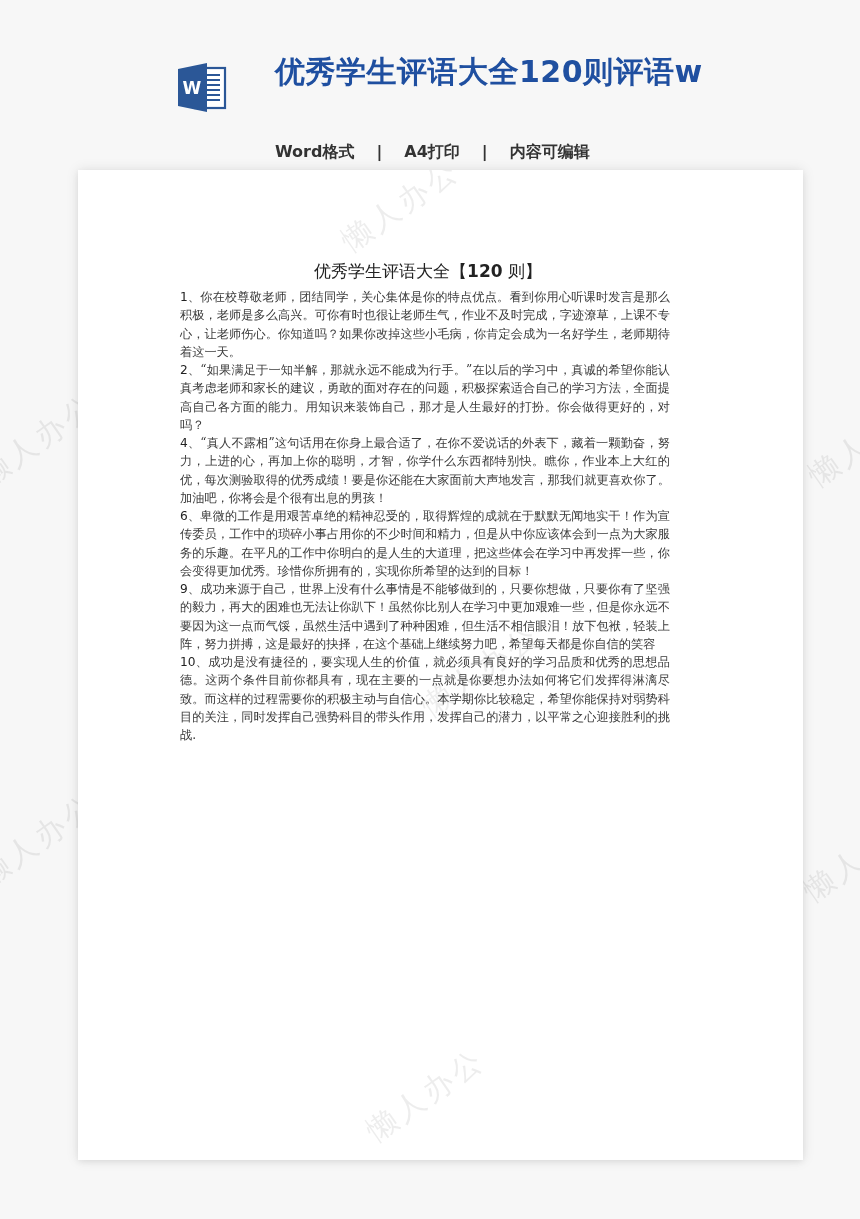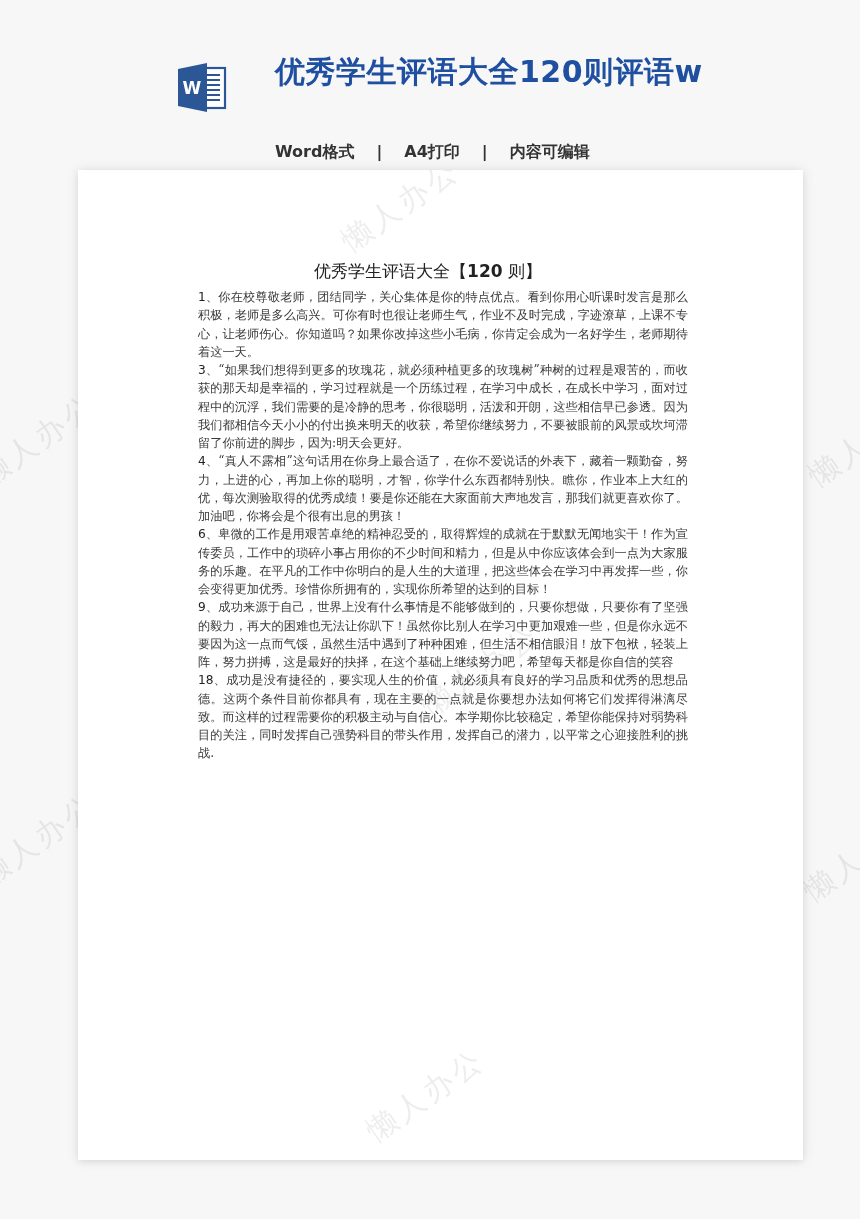--- a/index.html
+++ b/index.html
@@ -62,21 +62,21 @@
     width: 700px;
     text-align: center;
     font-size: 17px;
     color: #222;
   }
   .doc-title .num {
     font-weight: bold;
   }
   .doc-body {
     position: absolute;
-    left: 120px; top: 118px;
+    left: 102px; top: 118px;
     width: 490px;
     font-family: "DejaVu Serif", "Liberation Serif", serif;
     font-size: 12.2px;
     line-height: 18.25px;
     color: #3a3a3a;
     text-align: justify;
   }
   .doc-body p {
     margin: 0;
   }
@@ -127,23 +127,23 @@
 <div class="watermark" style="left:795px; top:835px;">懒人办公</div>
 <div class="watermark" style="left:800px; top:420px;">懒人办公</div>
 
 <div class="page">
   <div class="doc-title">
     <span>优秀学生评语大全【</span><span class="num">120</span><span> 则】</span>
   </div>
 
   <div class="doc-body">
     <p><span class="n">1</span><span>、你在校尊敬老师，团结同学，关心集体是你的特点优点。看到你用心听课时发言是那么积极，老师是多么高兴。可你有时也很让老师生气，作业不及时完成，字迹潦草，上课不专心，让老师伤心。你知道吗？如果你改掉这些小毛病，你肯定会成为一名好学生，老师期待着这一天。</span></p>
-    <p><span class="n">3</span><span>、“如果我们想得到更多的玫瑰花，就必须种植更多的玫瑰树”种树的过程是艰苦的，而收获的那天却是幸福的，学习过程就是一个历练过程，在学习中成长，在成长中学习，面对过程中的沉浮，我们需要的是冷静的思考，你很聪明，活泼和开朗，这些相信早已参透。因为我们都相信今天小小的付出换来明天的收获，希望你继续努力，不要被眼前的风景或坎坷滞留了你前进的脚步，因为:明天会更好。</span></p>
+    <p><span class="n">2</span><span>、“如果满足于一知半解，那就永远不能成为行手。”在以后的学习中，真诚的希望你能认真考虑老师和家长的建议，勇敢的面对存在的问题，积极探索适合自己的学习方法，全面提高自己各方面的能力。用知识来装饰自己，那才是人生最好的打扮。你会做得更好的，对吗？</span></p>
     <p><span class="n">4</span><span>、“真人不露相”这句话用在你身上最合适了，在你不爱说话的外表下，藏着一颗勤奋，努力，上进的心，再加上你的聪明，才智，你学什么东西都特别快。瞧你，作业本上大红的优，每次测验取得的优秀成绩！要是你还能在大家面前大声地发言，那我们就更喜欢你了。加油吧，你将会是个很有出息的男孩！</span></p>
     <p><span class="n">6</span><span>、卑微的工作是用艰苦卓绝的精神忍受的，取得辉煌的成就在于默默无闻地实干！作为宣传委员，工作中的琐碎小事占用你的不少时间和精力，但是从中你应该体会到一点为大家服务的乐趣。在平凡的工作中你明白的是人生的大道理，把这些体会在学习中再发挥一些，你会变得更加优秀。珍惜你所拥有的，实现你所希望的达到的目标！</span></p>
     <p><span class="n">9</span><span>、成功来源于自己，世界上没有什么事情是不能够做到的，只要你想做，只要你有了坚强的毅力，再大的困难也无法让你趴下！虽然你比别人在学习中更加艰难一些，但是你永远不要因为这一点而气馁，虽然生活中遇到了种种困难，但生活不相信眼泪！放下包袱，轻装上阵，努力拼搏，这是最好的抉择，在这个基础上继续努力吧，希望每天都是你自信的笑容</span></p>
-    <p><span class="n">18</span><span>、成功是没有捷径的，要实现人生的价值，就必须具有良好的学习品质和优秀的思想品德。这两个条件目前你都具有，现在主要的一点就是你要想办法如何将它们发挥得淋漓尽致。而这样的过程需要你的积极主动与自信心。本学期你比较稳定，希望你能保持对弱势科目的关注，同时发挥自己强势科目的带头作用，发挥自己的潜力，以平常之心迎接胜利的挑战.</span></p>
+    <p><span class="n">10</span><span>、成功是没有捷径的，要实现人生的价值，就必须具有良好的学习品质和优秀的思想品德。这两个条件目前你都具有，现在主要的一点就是你要想办法如何将它们发挥得淋漓尽致。而这样的过程需要你的积极主动与自信心。本学期你比较稳定，希望你能保持对弱势科目的关注，同时发挥自己强势科目的带头作用，发挥自己的潜力，以平常之心迎接胜利的挑战.</span></p>
   </div>
 
   <div class="watermark" style="left:255px; top:15px;">懒人办公</div>
   <div class="watermark" style="left:335px; top:480px;">懒人办公</div>
   <div class="watermark" style="left:280px; top:905px;">懒人办公</div>
 </div>
 
 </body></html>

